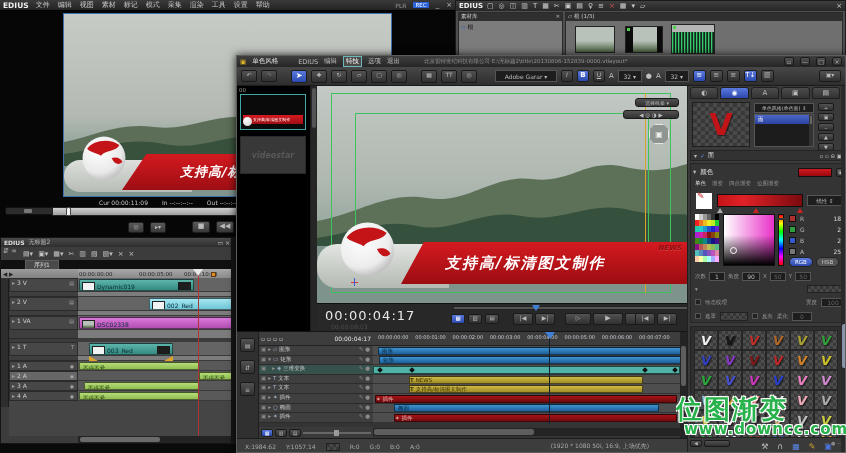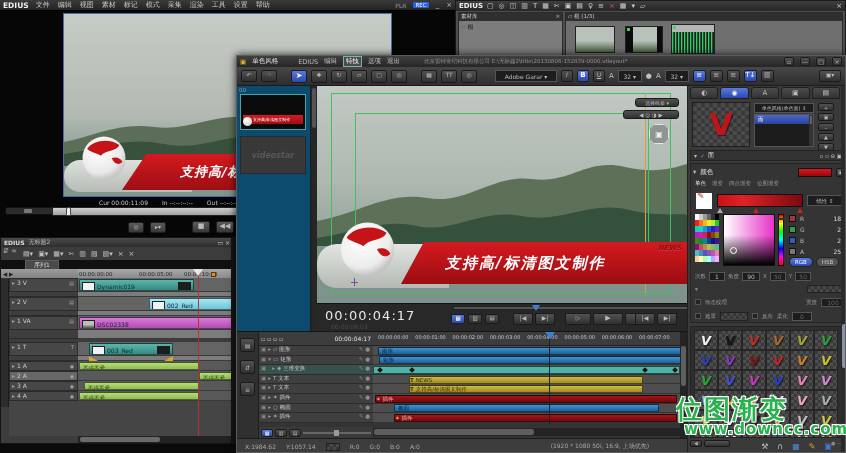--- a/index.html
+++ b/index.html
@@ -305,21 +305,21 @@
       <span class="inbox" style="width:24px;height:12px;line-height:11px;"><span>32</span> ▾</span>
       <span class="btn blue" style="width:13px;height:12px;font-size:7px;">≡</span>
       <span class="seg" style="width:13px;height:12px;font-size:7px;">≡</span>
       <span class="seg" style="width:13px;height:12px;font-size:7px;">≡</span>
       <span class="btn blue" style="width:13px;height:12px;font-size:7px;">T↓</span>
       <span class="seg" style="width:13px;height:12px;font-size:7px;">▥</span>
       <span style="flex:1;"></span>
       <span class="seg" style="width:22px;height:12px;">▣▾</span>
     </div>
 
-    <div class="abs" style="left:0;top:30px;width:74px;height:245px;background:#0c4a6e;border-right:1px solid #1d1d1d;">
+    <div class="abs" style="left:0;top:30px;width:74px;height:245px;background:#000000;border-right:1px solid #1d1d1d;">
       <span style="position:absolute;left:2px;top:1px;font-size:5.5px;color:#999;">00</span>
       <div style="position:absolute;left:3px;top:8px;width:66px;height:36px;background:#0a0a0a;border:1px solid #3fa8a8;">
         <div style="position:absolute;left:2px;bottom:5px;width:60px;height:9px;background:linear-gradient(#d41a20,#9d0e13);">
           <span class="nw" style="position:absolute;left:10px;top:2px;font-size:4px;color:#fff;width:48px;">支持高/标清图文制作</span>
         </div>
         <div style="position:absolute;left:2px;bottom:3px;width:9px;height:9px;border-radius:50%;background:radial-gradient(circle at 35% 30%,#fff,#ccc);"></div>
       </div>
       <div style="position:absolute;left:3px;top:50px;width:66px;height:38px;background:#383838;border:1px solid #2a2a2a;display:flex;align-items:center;justify-content:center;">
         <span style="font-size:8px;font-weight:bold;font-style:italic;color:#585858;">videostar</span>
       </div>

